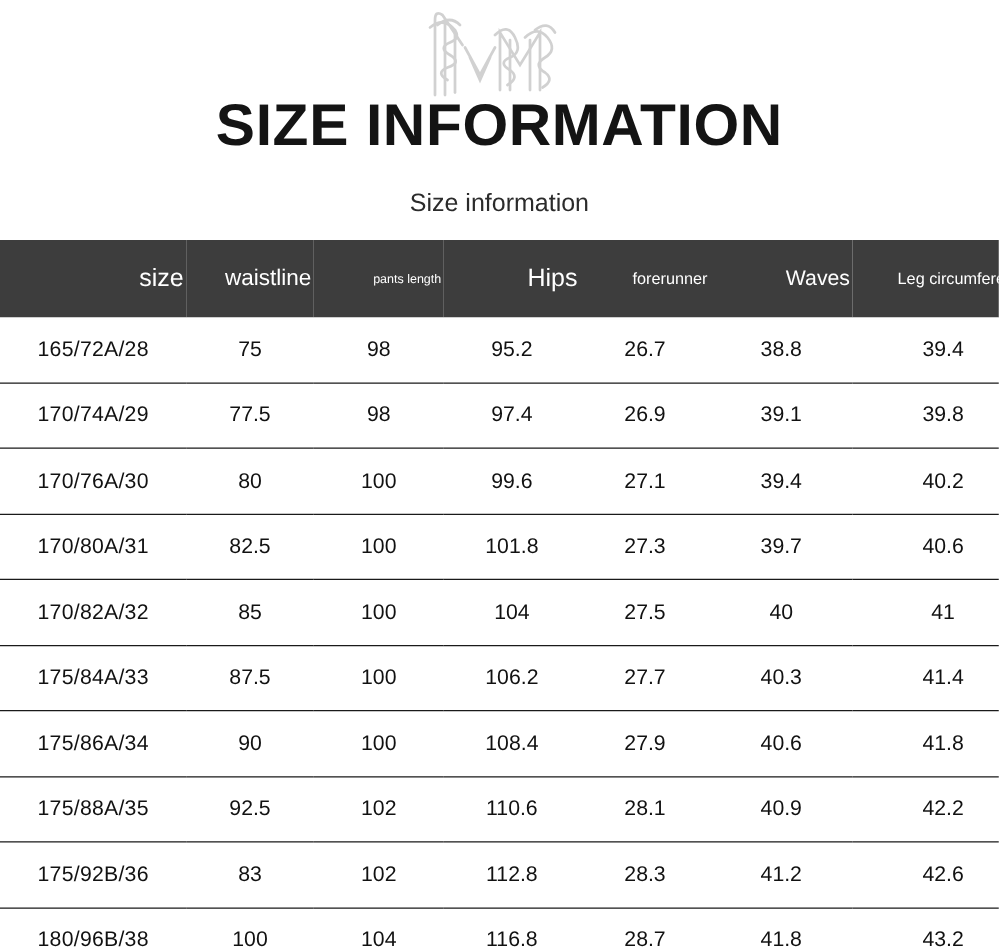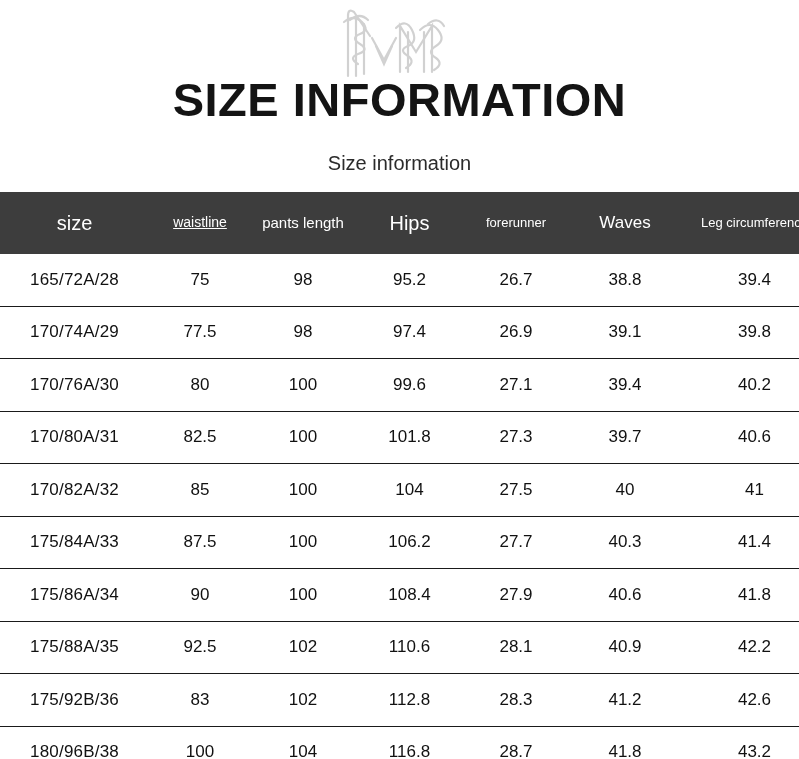--- a/index.html
+++ b/index.html
@@ -74,28 +74,28 @@
     width: 799px;
     table-layout: fixed;
   }
   table.size-table thead tr {
     background: #3d3d3d;
     color: #ffffff;
   }
   table.size-table thead th {
     height: 58px;
     font-weight: 400;
-    text-align: center;
+    text-align: right;
     vertical-align: middle;
     padding: 2px 2px;
     line-height: 1.1;
   }
   th.col-size      { font-size: 20px; width: 145px; }
-  th.col-waistline { font-size: 14px; width: 98px; text-decoration: underline; }
-  th.col-pants     { font-size: 15px; width: 100px; }
+  th.col-waistline { font-size: 18px; width: 98px; }
+  th.col-pants     { font-size: 10px; width: 100px; }
   th.col-hips      { font-size: 20px; width: 105px; }
   th.col-fore      { font-size: 13px; width: 100px; }
   th.col-waves     { font-size: 17px; width: 110px; }
   th.col-leg       { font-size: 13px; width: 141px; }
 
   table.size-table tbody td {
     height: 49.5px;
     text-align: center;
     vertical-align: middle;
     font-size: 17px;

